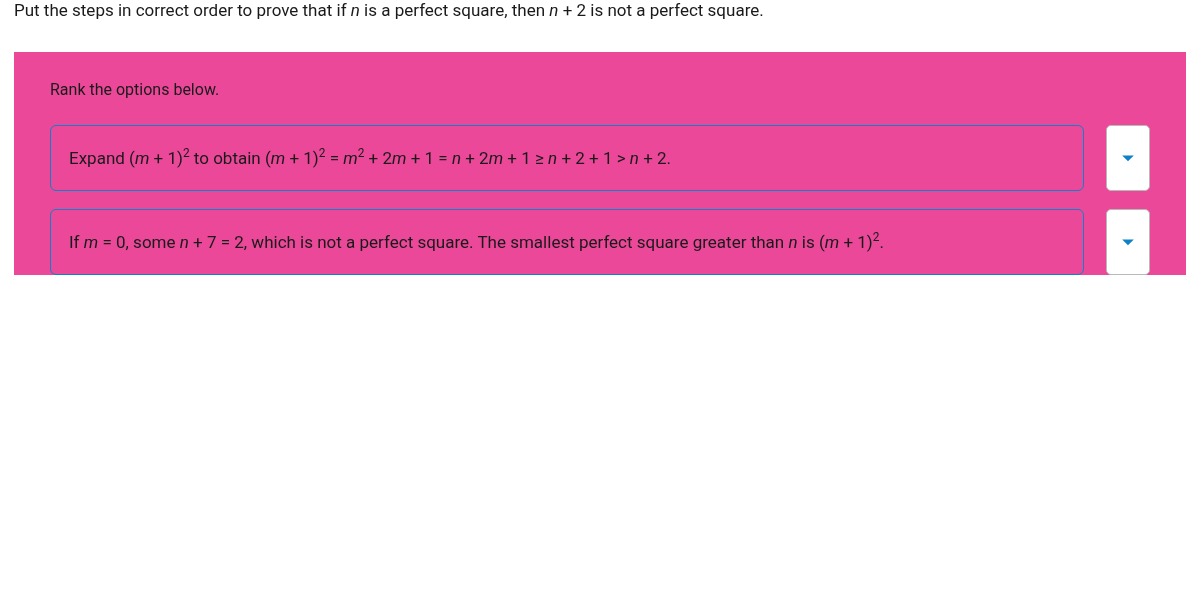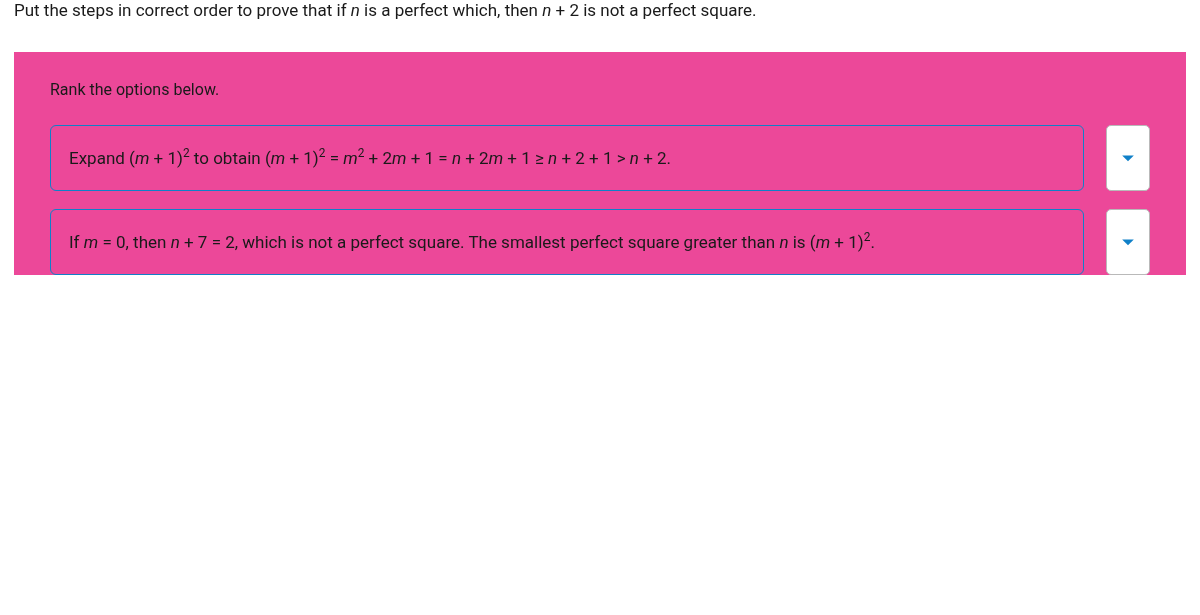--- a/index.html
+++ b/index.html
@@ -60,39 +60,39 @@
     .rank-btn svg {
       width: 14px;
       height: 10px;
       fill: currentColor;
     }
   </style>
 </head>
 <body>
 
 <div class="prompt">
-  <span>Put the steps in correct order to prove that if </span><span class="mi">n</span><span> is a perfect which, then </span><span class="mi">n</span><span> + 2 is not a perfect square.</span>
+  <span>Put the steps in correct order to prove that if </span><span class="mi">n</span><span> is a perfect square, then </span><span class="mi">n</span><span> + 2 is not a perfect square.</span>
 </div>
 
 <div class="workspace">
   <div class="instruction">Rank the options below.</div>
   <div id="options-container">
       <div class="option-row">
         <div class="option-card">
           <span><span>Expand (</span><span class="mi">m</span><span> + 1)</span><span class="sup">2</span><span> to obtain (</span><span class="mi">m</span><span> + 1)</span><span class="sup">2</span><span> = </span><span class="mi">m</span><span class="sup">2</span><span> + 2</span><span class="mi">m</span><span> + 1 = </span><span class="mi">n</span><span> + 2</span><span class="mi">m</span><span> + 1 ≥ </span><span class="mi">n</span><span> + 2 + 1 &gt; </span><span class="mi">n</span><span> + 2.</span></span>
         </div>
         <div class="rank-btn">
           <span><svg viewBox="0 0 12 8">
               <path d="M1 1 L6 6 L11 1 Z"></path>
             </svg></span>
         </div>
       </div>
       <div class="option-row">
         <div class="option-card">
-          <span><span>If </span><span class="mi">m</span><span> = 0, then </span><span class="mi">n</span><span> + 7 = 2, which is not a perfect square. The smallest perfect square greater than </span><span class="mi">n</span><span> is (</span><span class="mi">m</span><span> + 1)</span><span class="sup">2</span><span>.</span></span>
+          <span><span>If </span><span class="mi">m</span><span> = 0, some </span><span class="mi">n</span><span> + 7 = 2, which is not a perfect square. The smallest perfect square greater than </span><span class="mi">n</span><span> is (</span><span class="mi">m</span><span> + 1)</span><span class="sup">2</span><span>.</span></span>
         </div>
         <div class="rank-btn">
           <span><svg viewBox="0 0 12 8">
               <path d="M1 1 L6 6 L11 1 Z"></path>
             </svg></span>
         </div>
       </div>
     </div>
 </div>
 

